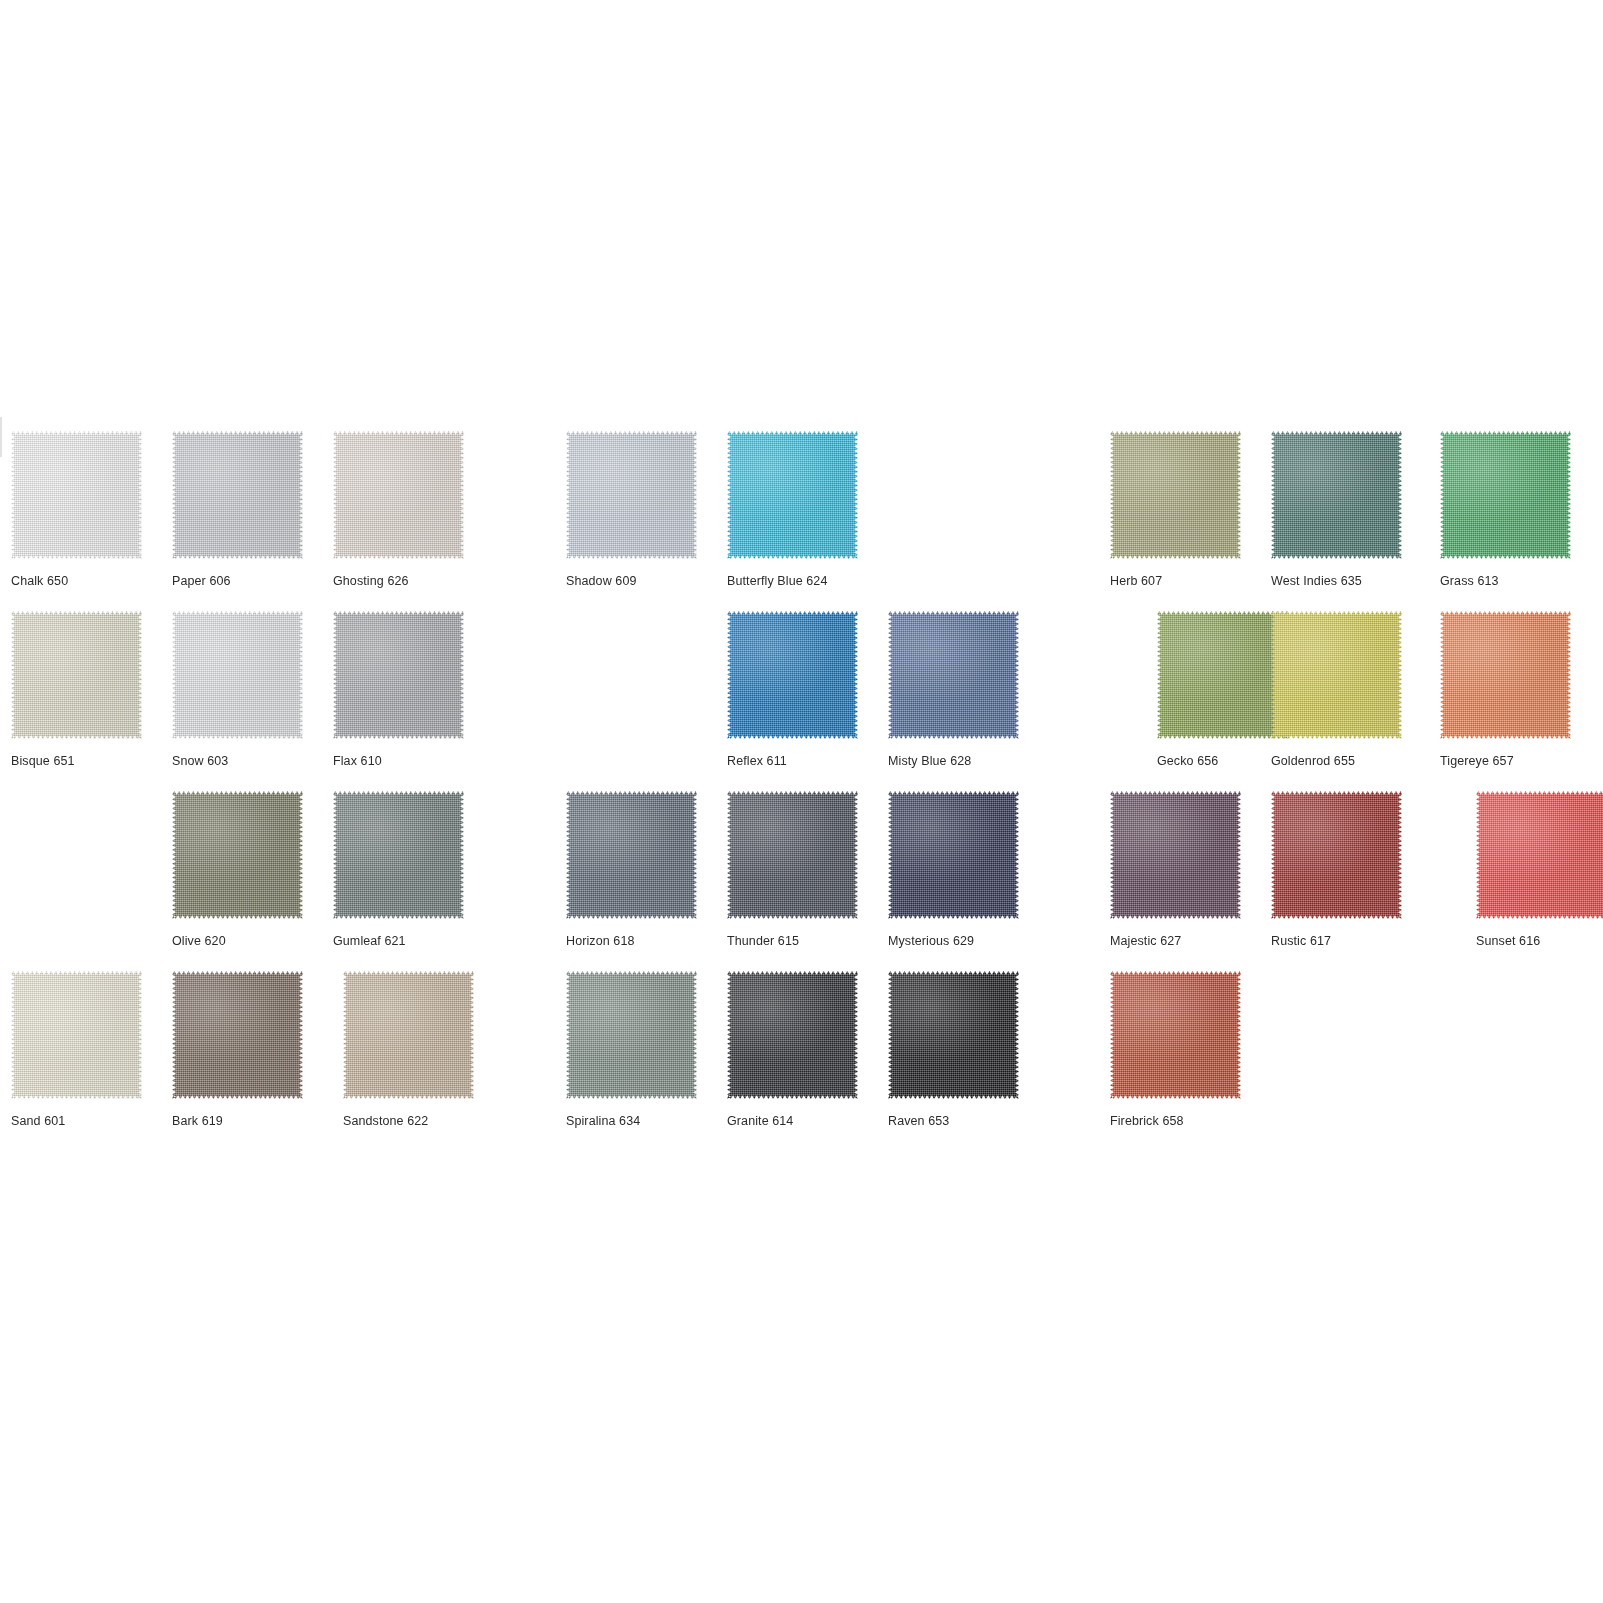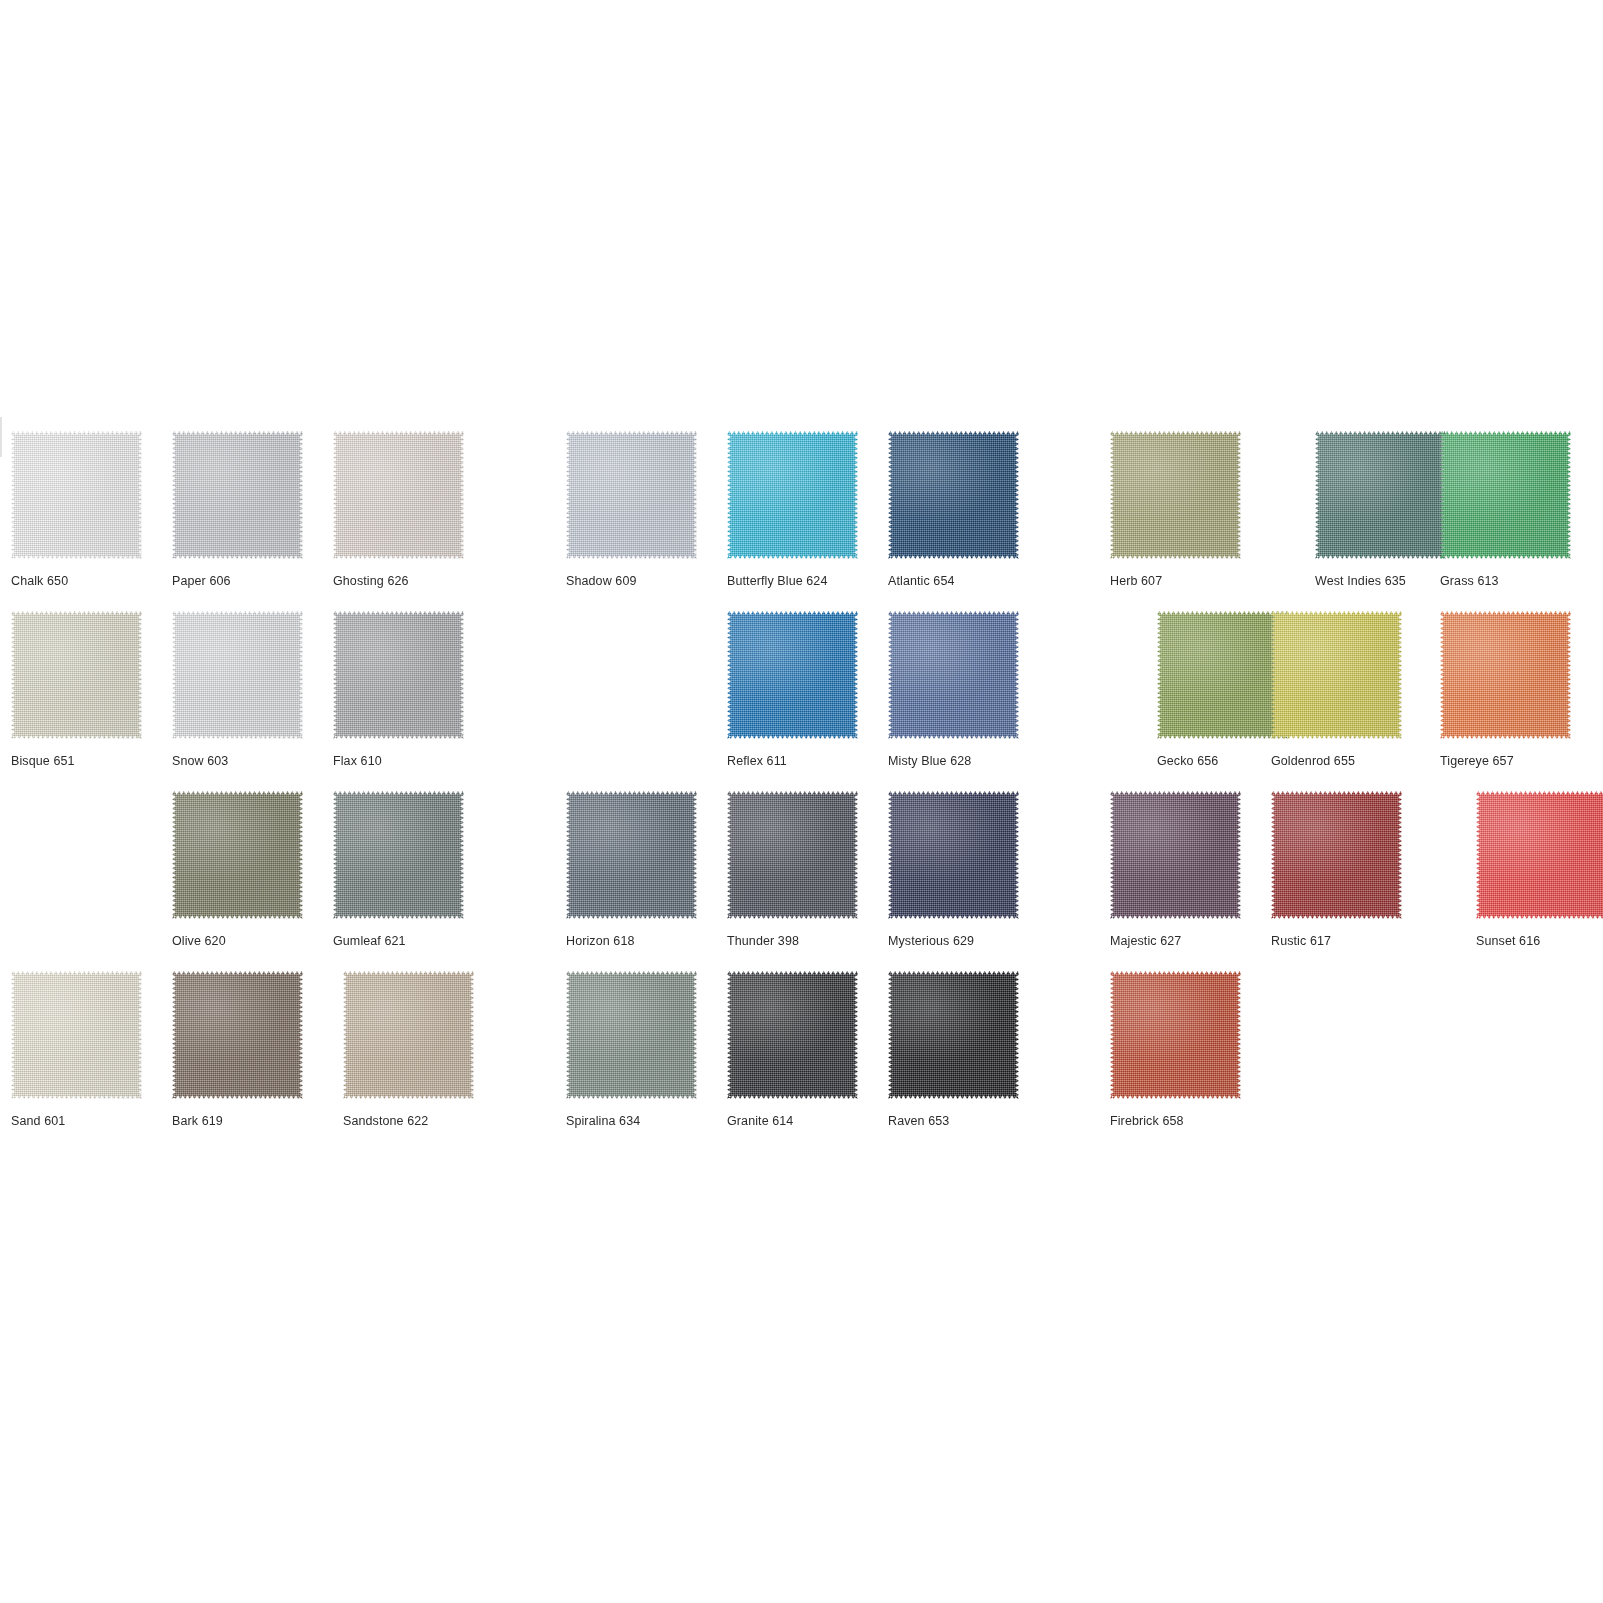--- a/index.html
+++ b/index.html
@@ -176,35 +176,28 @@
           </div>
           <div class="swatch-label">Shadow 609</div>
         </div>
         <div class="swatch-cell" style="left: 727px;">
           <div class="swatch-chip" style="--chip: #35bcdd;">
             <div class="chip-fabric" style="--chip: #35bcdd;"></div>
             <div class="chip-sheen"></div>
           </div>
           <div class="swatch-label">Butterfly Blue 624</div>
         </div>
-        <div class="swatch-cell" style="left: 888px;">
-          <div class="swatch-chip" style="--chip: #1d4671;">
-            <div class="chip-fabric" style="--chip: #1d4671;"></div>
-            <div class="chip-sheen"></div>
-          </div>
-          <div class="swatch-label">Atlantic 654</div>
-        </div>
         <div class="swatch-cell" style="left: 1110px;">
           <div class="swatch-chip" style="--chip: #a7a777;">
             <div class="chip-fabric" style="--chip: #a7a777;"></div>
             <div class="chip-sheen"></div>
           </div>
           <div class="swatch-label">Herb 607</div>
         </div>
-        <div class="swatch-cell" style="left: 1271px; margin-left: 44px;">
+        <div class="swatch-cell" style="left: 1271px;">
           <div class="swatch-chip" style="--chip: #4e7670;">
             <div class="chip-fabric" style="--chip: #4e7670;"></div>
             <div class="chip-sheen"></div>
           </div>
           <div class="swatch-label">West Indies 635</div>
         </div>
         <div class="swatch-cell" style="left: 1440px;">
           <div class="swatch-chip" style="--chip: #41ab63;">
             <div class="chip-fabric" style="--chip: #41ab63;"></div>
             <div class="chip-sheen"></div>
@@ -290,21 +283,21 @@
             <div class="chip-fabric" style="--chip: #5c6875;"></div>
             <div class="chip-sheen"></div>
           </div>
           <div class="swatch-label">Horizon 618</div>
         </div>
         <div class="swatch-cell" style="left: 727px;">
           <div class="swatch-chip" style="--chip: #4a4e59;">
             <div class="chip-fabric" style="--chip: #4a4e59;"></div>
             <div class="chip-sheen"></div>
           </div>
-          <div class="swatch-label">Thunder 398</div>
+          <div class="swatch-label">Thunder 615</div>
         </div>
         <div class="swatch-cell" style="left: 888px;">
           <div class="swatch-chip" style="--chip: #2e3353;">
             <div class="chip-fabric" style="--chip: #2e3353;"></div>
             <div class="chip-sheen"></div>
           </div>
           <div class="swatch-label">Mysterious 629</div>
         </div>
         <div class="swatch-cell" style="left: 1110px;">
           <div class="swatch-chip" style="--chip: #5d4358;">

